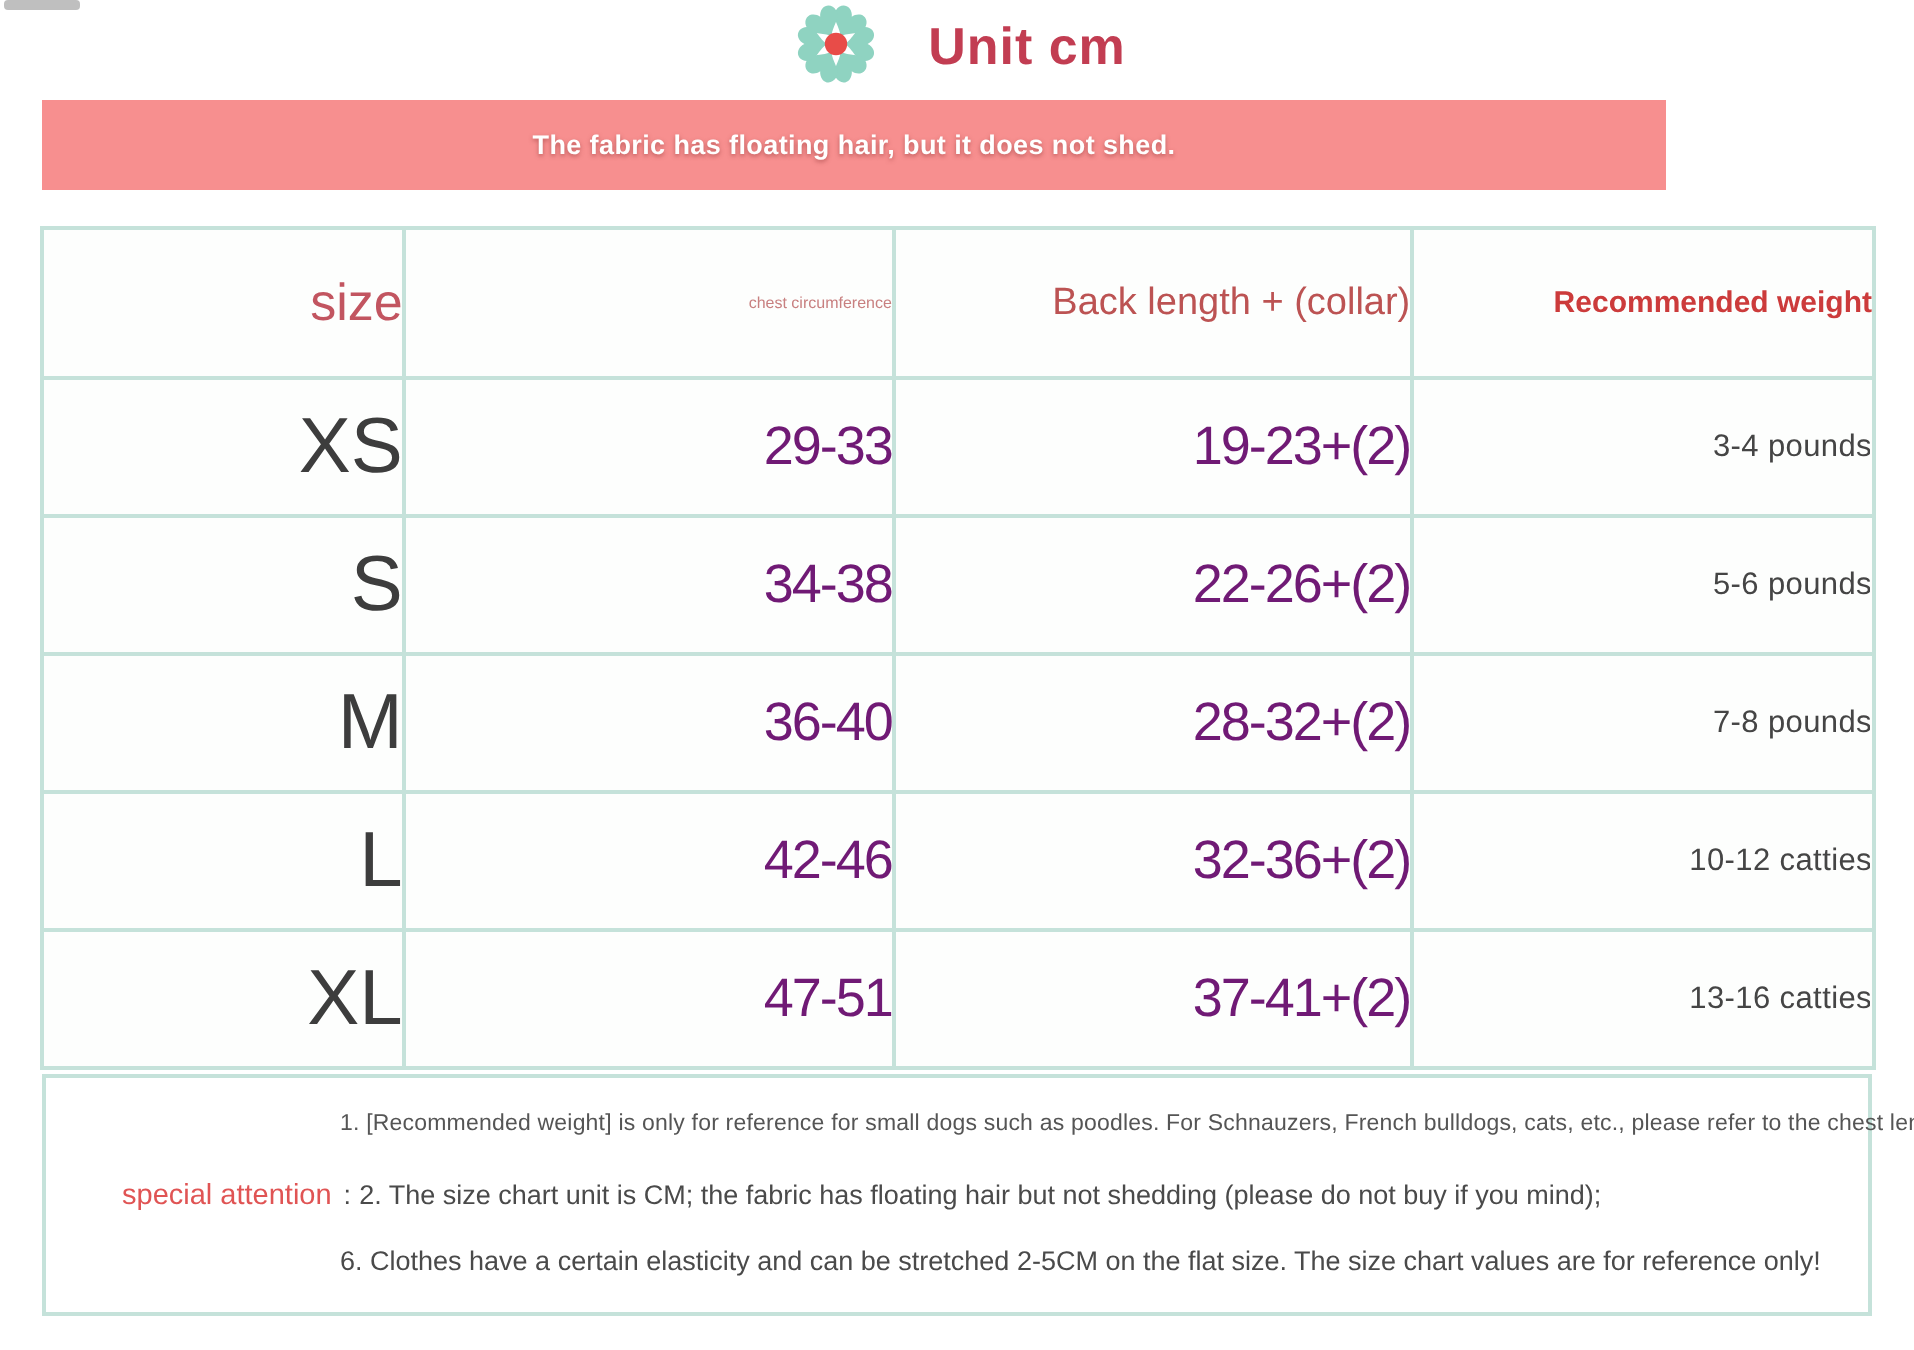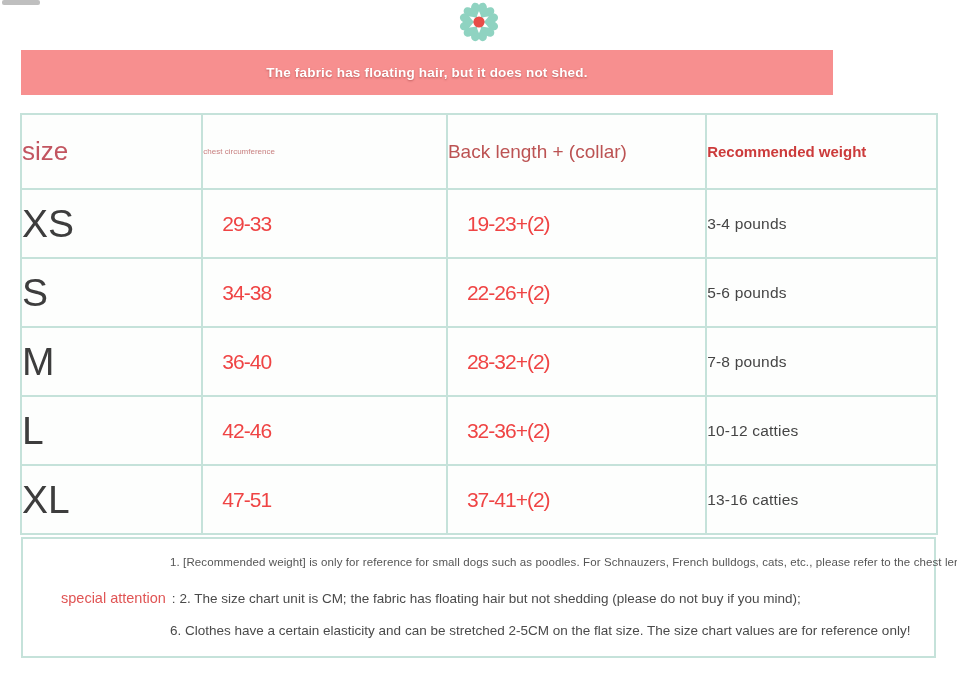--- a/index.html
+++ b/index.html
@@ -39,35 +39,35 @@
   .banner-text{
     color:#ffffff;font-weight:bold;font-size:13.5px;letter-spacing:.2px;
     text-shadow:0 1px 2px rgba(140,50,50,.55);
   }
   
   table.size-table{
     position:absolute;left:20px;top:113px;width:918px;height:420px;
     border-collapse:collapse;table-layout:fixed;background:#fdfefd;
   }
   .size-table th,.size-table td{
-    border:2px solid var(--table-border);text-align:left;vertical-align:middle;
+    border:2px solid var(--table-border);text-align:right;vertical-align:middle;
     padding:0;overflow:hidden;white-space:nowrap;
   }
   .size-table tr.head-row{height:75px;}
   .size-table tr.data-row{height:69px;}
   .col-size{width:19.8%;}
   .col-chest{width:26.7%;}
   .col-back{width:28.3%;}
   .col-weight{width:25.2%;}
   th.h-size{font-size:26px;font-weight:500;color:#c25560;}
   th.h-chest{font-size:8px;font-weight:400;color:#c88080;}
   th.h-back{font-size:19px;font-weight:400;color:var(--header-red);}
   th.h-weight{font-size:15px;font-weight:700;color:var(--accent-red);}
   td.c-size{font-size:39px;font-weight:400;color:#3d3d3d;}
-  td.c-num{font-size:21px;font-weight:400;color:#ef4444;letter-spacing:-1px;padding-left:19px;}
+  td.c-num{font-size:27px;font-weight:400;color:#701a75;letter-spacing:-1px;padding-left:19px;}
   td.c-weight{font-size:15.5px;font-weight:400;color:#454545;letter-spacing:.2px;border-radius:11px;}
   
   .notes{
     position:absolute;left:21px;top:537px;width:915px;height:121px;
     border:2px solid var(--table-border);box-sizing:border-box;background:#fff;
   }
   .note1{
     position:absolute;left:147px;top:17px;font-size:11.5px;color:#555;
     letter-spacing:.1px;white-space:nowrap;
   }
@@ -92,20 +92,21 @@
       <g fill="var(--petal-teal)">
         <path transform="rotate(30 24 24)" d="M24 19.5 C21.5 15.5 15.5 14 15.5 9.5 C15.5 6.3 18.2 4.2 20.9 5.2 C22.3 5.7 23.4 6.9 24 8.2 C24.6 6.9 25.7 5.7 27.1 5.2 C29.8 4.2 32.5 6.3 32.5 9.5 C32.5 14 26.5 15.5 24 19.5 Z"></path>
         <path transform="rotate(90 24 24)" d="M24 19.5 C21.5 15.5 15.5 14 15.5 9.5 C15.5 6.3 18.2 4.2 20.9 5.2 C22.3 5.7 23.4 6.9 24 8.2 C24.6 6.9 25.7 5.7 27.1 5.2 C29.8 4.2 32.5 6.3 32.5 9.5 C32.5 14 26.5 15.5 24 19.5 Z"></path>
         <path transform="rotate(150 24 24)" d="M24 19.5 C21.5 15.5 15.5 14 15.5 9.5 C15.5 6.3 18.2 4.2 20.9 5.2 C22.3 5.7 23.4 6.9 24 8.2 C24.6 6.9 25.7 5.7 27.1 5.2 C29.8 4.2 32.5 6.3 32.5 9.5 C32.5 14 26.5 15.5 24 19.5 Z"></path>
         <path transform="rotate(210 24 24)" d="M24 19.5 C21.5 15.5 15.5 14 15.5 9.5 C15.5 6.3 18.2 4.2 20.9 5.2 C22.3 5.7 23.4 6.9 24 8.2 C24.6 6.9 25.7 5.7 27.1 5.2 C29.8 4.2 32.5 6.3 32.5 9.5 C32.5 14 26.5 15.5 24 19.5 Z"></path>
         <path transform="rotate(270 24 24)" d="M24 19.5 C21.5 15.5 15.5 14 15.5 9.5 C15.5 6.3 18.2 4.2 20.9 5.2 C22.3 5.7 23.4 6.9 24 8.2 C24.6 6.9 25.7 5.7 27.1 5.2 C29.8 4.2 32.5 6.3 32.5 9.5 C32.5 14 26.5 15.5 24 19.5 Z"></path>
         <path transform="rotate(330 24 24)" d="M24 19.5 C21.5 15.5 15.5 14 15.5 9.5 C15.5 6.3 18.2 4.2 20.9 5.2 C22.3 5.7 23.4 6.9 24 8.2 C24.6 6.9 25.7 5.7 27.1 5.2 C29.8 4.2 32.5 6.3 32.5 9.5 C32.5 14 26.5 15.5 24 19.5 Z"></path>
       </g>
       <circle cx="24" cy="24" r="5.6" fill="var(--flower-center-red)"></circle>
     </svg>
+    <span class="title">Unit cm</span>
   </div>
 
   <div class="banner">
     <span class="banner-text">The fabric has floating hair, but it does not shed.</span>
   </div>
 
   <table class="size-table">
     <colgroup>
       <col class="col-size">
         <col class="col-chest">

